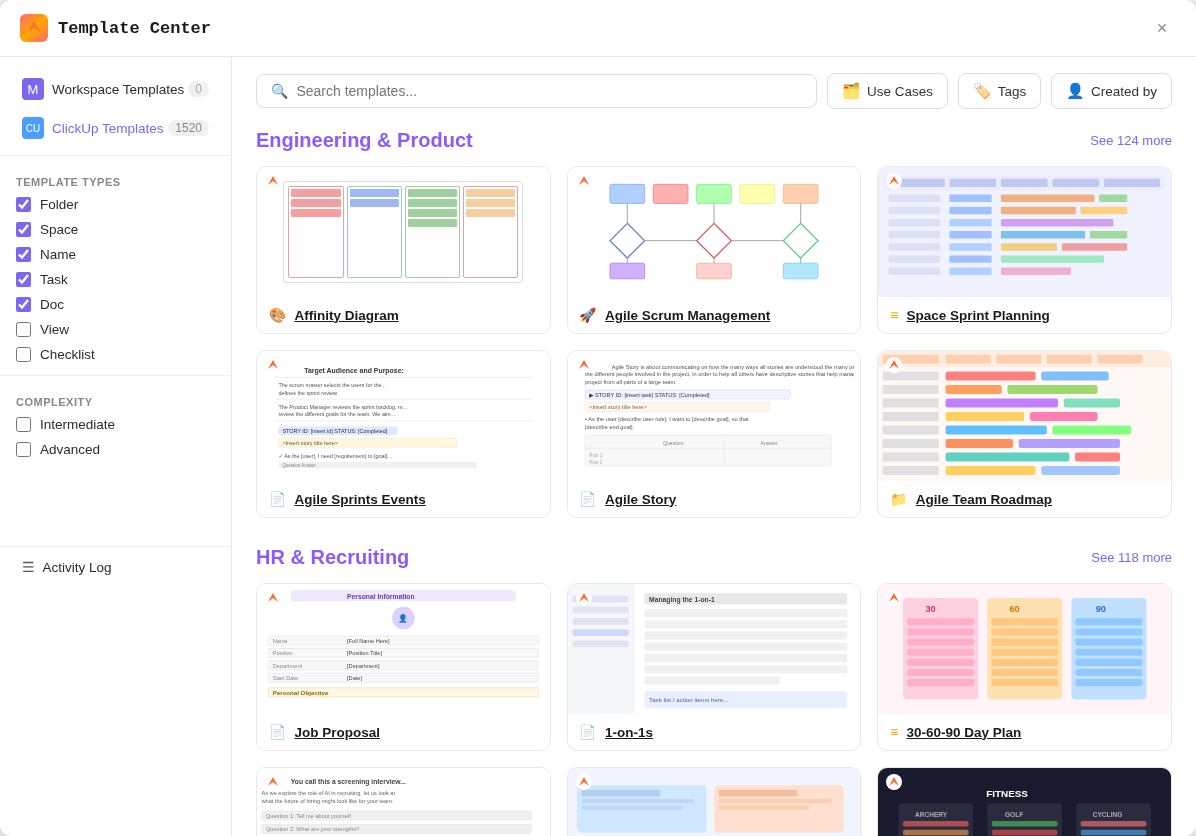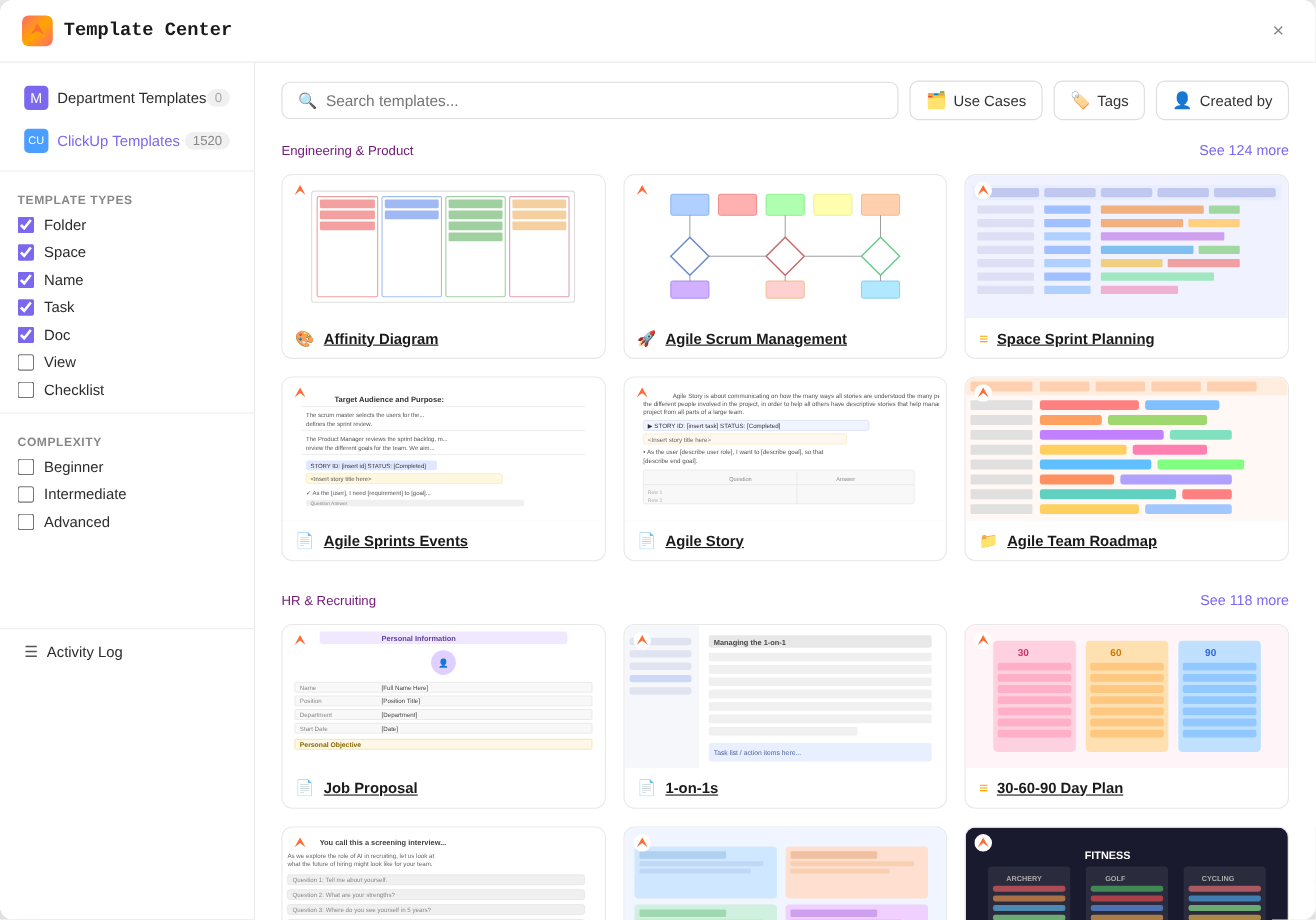--- a/index.html
+++ b/index.html
@@ -185,21 +185,21 @@
     .filter-btn-icon { font-size: 15px; color: #888; }
 
     
     .section { margin-bottom: 28px; }
     .section-header {
       display: flex;
       align-items: center;
       justify-content: space-between;
       margin-bottom: 14px;
     }
-    .section-title { font-size: 12px; font-weight: 400; color: #701a75; }
+    .section-title { font-size: 20px; font-weight: 700; color: #8b5cf6; }
     .see-more {
       font-size: 13px;
       color: #7b68ee;
       cursor: pointer;
       font-weight: 500;
     }
 
     
     .template-grid {
       display: grid;
@@ -294,21 +294,21 @@
     <span class="modal-title">Template Center</span>
     <button class="close-btn">×</button>
   </div>
 
   <div class="modal-body">
 
     <div class="sidebar">
 
       <div class="sidebar-item">
         <div class="sidebar-item-icon purple">M</div>
-        <span class="sidebar-item-label">Department Templates</span>
+        <span class="sidebar-item-label">Workspace Templates</span>
         <span class="sidebar-item-count zero">0</span>
       </div>
 
       <div class="sidebar-item">
         <div class="sidebar-item-icon blue" style="font-size:10px;">CU</div>
         <span class="sidebar-item-label" style="color:#7b68ee;">ClickUp Templates</span>
         <span class="sidebar-item-count">1520</span>
       </div>
 
       <div class="sidebar-divider"></div>
@@ -341,24 +341,20 @@
       </div>
       <div class="checkbox-item">
         <input type="checkbox" id="cb-checklist" style="">
         <label for="cb-checklist">Checklist</label>
       </div>
 
       <div class="sidebar-divider"></div>
 
       <div class="sidebar-section-title">Complexity</div>
 
-      <div class="checkbox-item">
-        <input type="checkbox" id="cb-beginner" style="">
-        <label for="cb-beginner">Beginner</label>
-      </div>
       <div class="checkbox-item">
         <input type="checkbox" id="cb-intermediate" style="">
         <label for="cb-intermediate">Intermediate</label>
       </div>
       <div class="checkbox-item">
         <input type="checkbox" id="cb-advanced" style="">
         <label for="cb-advanced">Advanced</label>
       </div>
 
       <div style="flex:1;min-height:80px;"></div>

